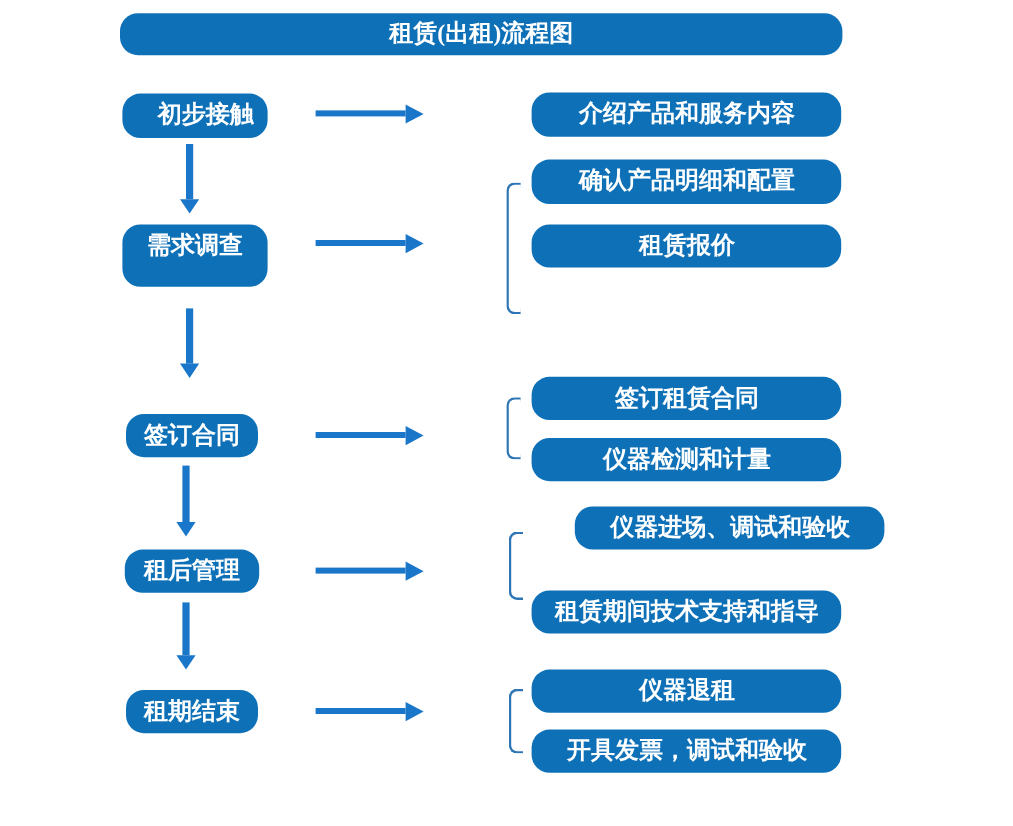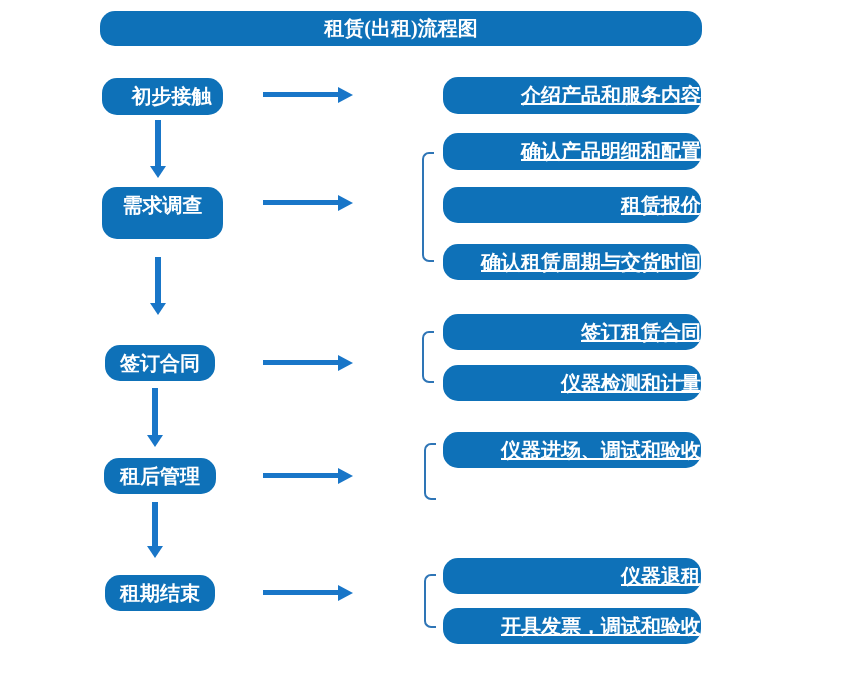--- a/index.html
+++ b/index.html
@@ -37,29 +37,29 @@
   .stage {
     font-size: 20px; text-align: center;
   }
   .s1 { left: 102px; top: 78px;  width: 121px; height: 37px; line-height: 37px; padding-left: 18px; }
   .s2 { left: 102px; top: 187px; width: 121px; height: 52px; line-height: 36px; }
   .s3 { left: 105px; top: 345px; width: 110px; height: 36px; line-height: 36px; }
   .s4 { left: 104px; top: 458px; width: 112px; height: 36px; line-height: 36px; }
   .s5 { left: 105px; top: 575px; width: 110px; height: 36px; line-height: 36px; }
   .out {
     left: 443px; width: 258px; height: 36px; line-height: 36px;
-    font-size: 20px; text-align: right; padding-left: 1px; text-decoration: underline;
+    font-size: 20px; text-align: center; padding-left: 1px;
   }
   .o1  { top: 77px;  height: 37px; line-height: 37px; }
   .o2  { top: 133px; height: 37px; line-height: 37px; }
   .o3  { top: 187px; }
   .o4  { top: 244px; }
   .o5  { top: 314px; }
   .o6  { top: 365px; }
-  .o7  { top: 432px; }
+  .o7  { top: 422px; margin-left: 36px; }
   .o8  { top: 492px; }
   .o9  { top: 558px; }
   .o10 { top: 608px; }
   
   .harrow {
     position: absolute;
     left: 263px; width: 75px; height: 5px;
     background: var(--arrow);
   }
   .harrow::after {
@@ -134,20 +134,20 @@
   <div class="harrow h5"></div>
 
   <div class="bracket b1"></div>
   <div class="bracket b2"></div>
   <div class="bracket b3"></div>
   <div class="bracket b4"></div>
 
   <div class="blue-box out o1">介绍产品和服务内容</div>
   <div class="blue-box out o2">确认产品明细和配置</div>
   <div class="blue-box out o3">租赁报价</div>
-  <div class="blue-box out o4">确认租赁周期与交货时间</div>
   <div class="blue-box out o5">签订租赁合同</div>
   <div class="blue-box out o6">仪器检测和计量</div>
   <div class="blue-box out o7">仪器进场、调试和验收</div>
+  <div class="blue-box out o8">租赁期间技术支持和指导</div>
   <div class="blue-box out o9">仪器退租</div>
   <div class="blue-box out o10">开具发票，调试和验收</div>
 
 </div>
 
 </body></html>

